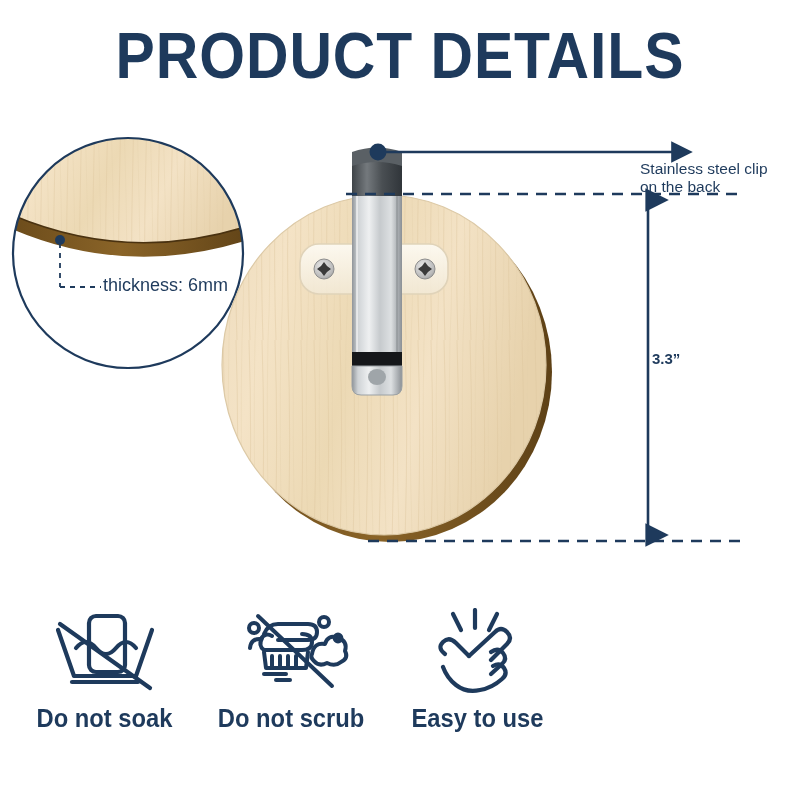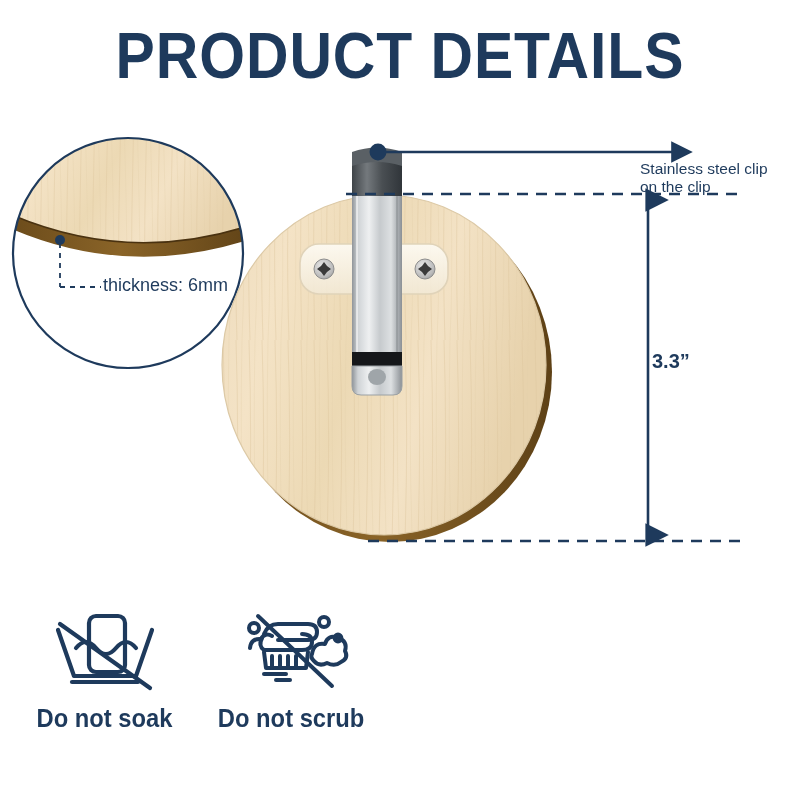--- a/index.html
+++ b/index.html
@@ -61,21 +61,21 @@
   }
   #thickness-label {
     left: 103px;
     top: 275px;
     font-size: 18px;
     white-space: nowrap;
   }
   #height-label {
     left: 652px;
     top: 350px;
-    font-size: 20px;
+    font-size: 15px;
     font-weight: bold;
     white-space: nowrap;
   }
 
   
   #features {
     position: absolute;
     left: 0;
     top: 608px;
     width: 800px;
@@ -240,21 +240,21 @@
       <line x1="346" y1="194" x2="740" y2="194" stroke="#1e3a5c" stroke-width="2.6" stroke-dasharray="11 8"></line>
 
       <line x1="368" y1="541" x2="740" y2="541" stroke="#1e3a5c" stroke-width="2.6" stroke-dasharray="11 8"></line>
 
       <line x1="648" y1="200" x2="648" y2="535" stroke="#1e3a5c" stroke-width="2.6" marker-start="url(#dimUp)" marker-end="url(#dimDown)"></line>
     </g>
   </svg>
 
   <div class="anno" id="clip-label">
     <div>Stainless steel clip</div>
-    <div>on the clip</div>
+    <div>on the back</div>
   </div>
 
   <div class="anno" id="thickness-label">thickness: 6mm</div>
 
   <div class="anno" id="height-label">3.3”</div>
 
   <div id="features">
 
     <div class="feature">
       <div class="feature-icon">
@@ -299,15 +299,33 @@
             <circle cx="110" cy="30" r="3.4"></circle>
 
             <line x1="30" y1="8" x2="104" y2="78"></line>
           </g>
         </svg>
       </div>
       <div class="feature-label">Do not scrub</div>
     </div>
 
 
+    <div class="feature">
+      <div class="feature-icon">
+        <svg width="112" height="86" viewBox="0 0 112 86">
+          <g fill="none" stroke="#1e3a5c" stroke-width="4.2" stroke-linecap="round" stroke-linejoin="round">
+
+            <line x1="32" y1="6" x2="40" y2="22"></line>
+            <line x1="54" y1="2" x2="54" y2="20"></line>
+            <line x1="76" y1="6" x2="68" y2="22"></line>
+
+            <path d="M24 46 q-8 -6 -2 -12 q6 -6 13 1 L48 48"></path>
+            <path d="M48 48 L74 24 q6 -6 12 0 q6 6 0 12 L70 52"></path>
+            <path d="M70 44 q7 -5 12 1 q5 6 -1 11 L70 66"></path>
+            <path d="M72 58 q7 -4 11 2 q4 6 -2 11 q-10 9 -22 11 q-14 3 -24 -5 q-9 -7 -13 -18"></path>
+          </g>
+        </svg>
+      </div>
+      <div class="feature-label">Easy to use</div>
+    </div>
 
   </div>
 </div>
 
 </body></html>

